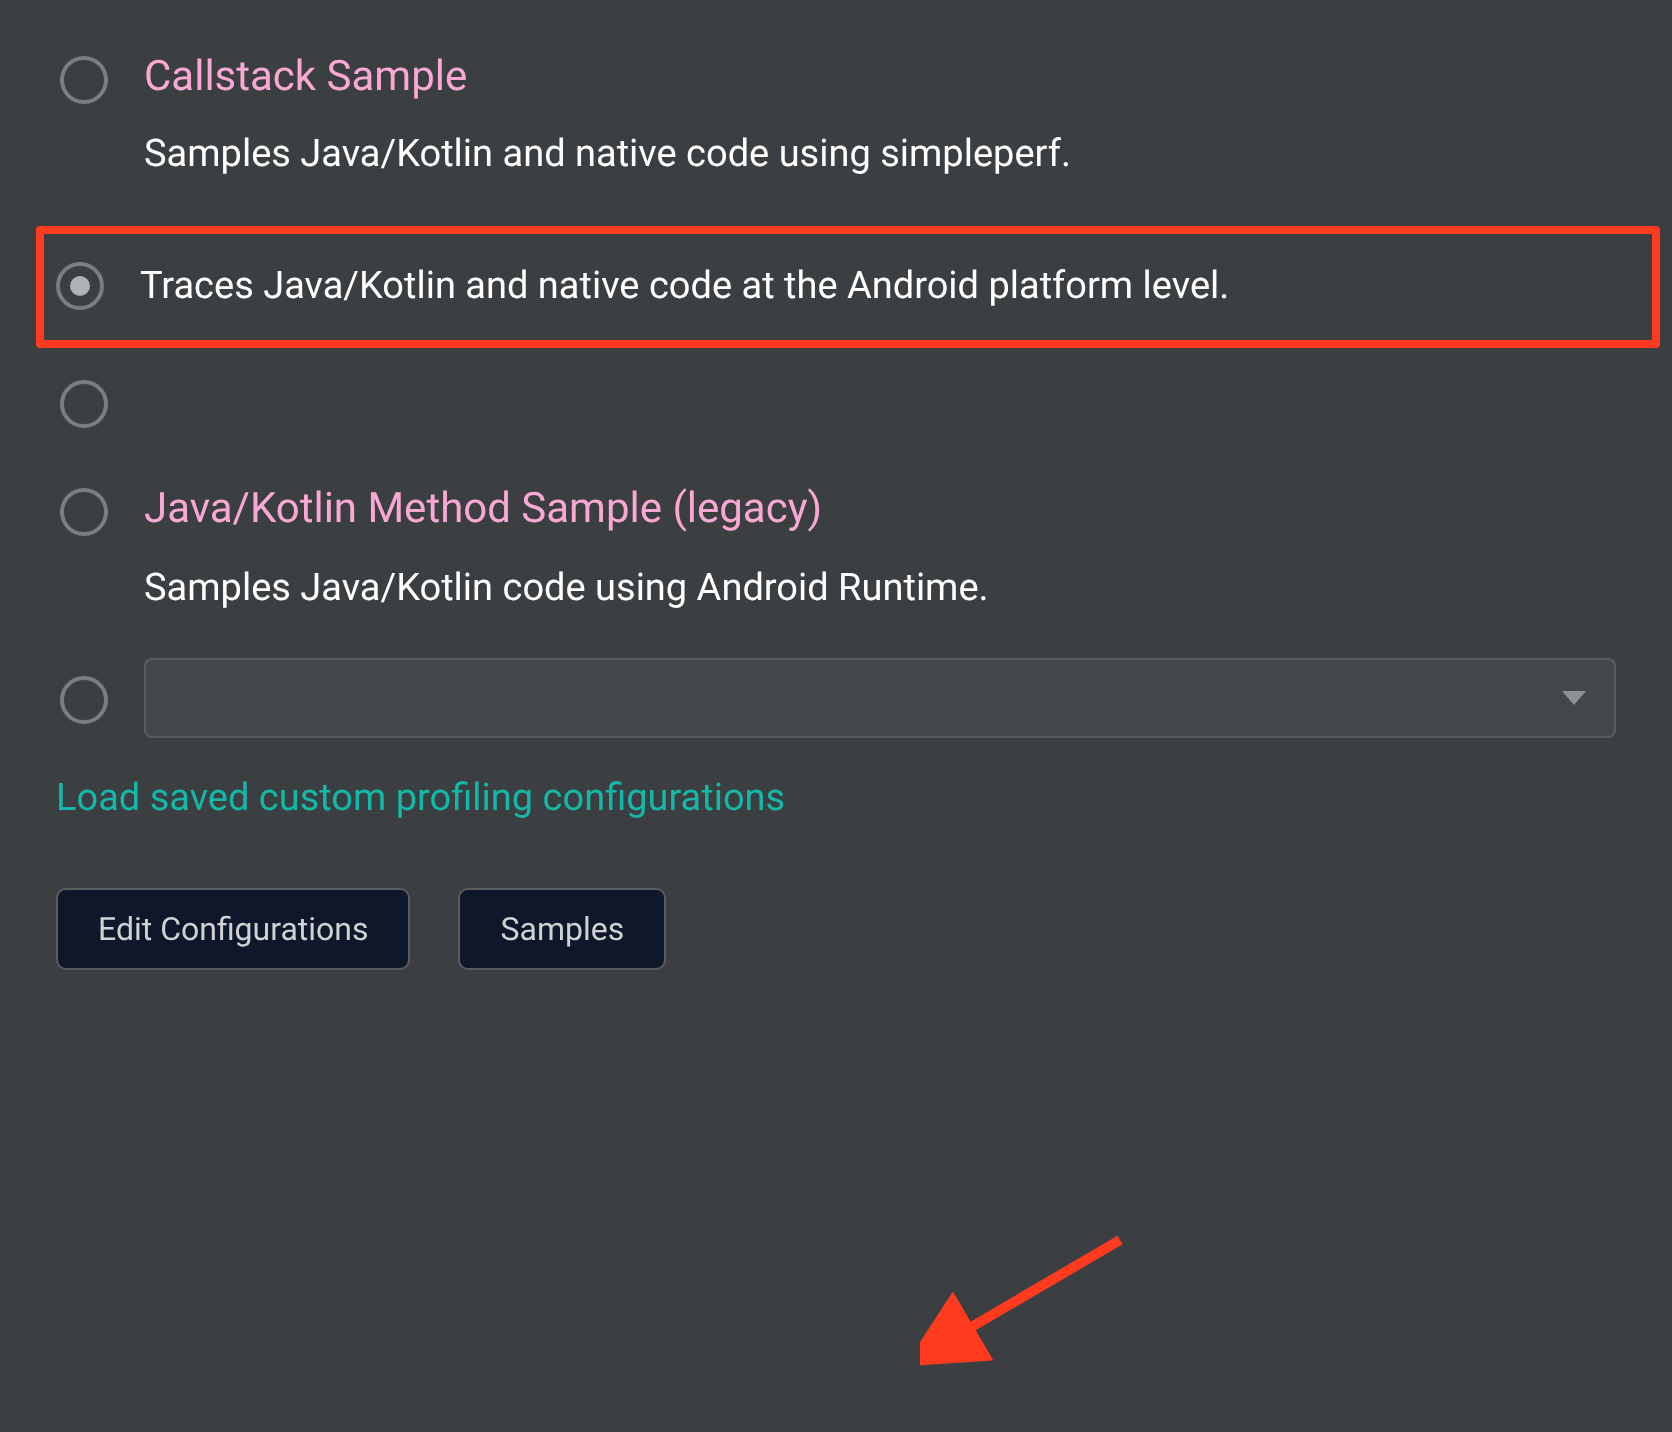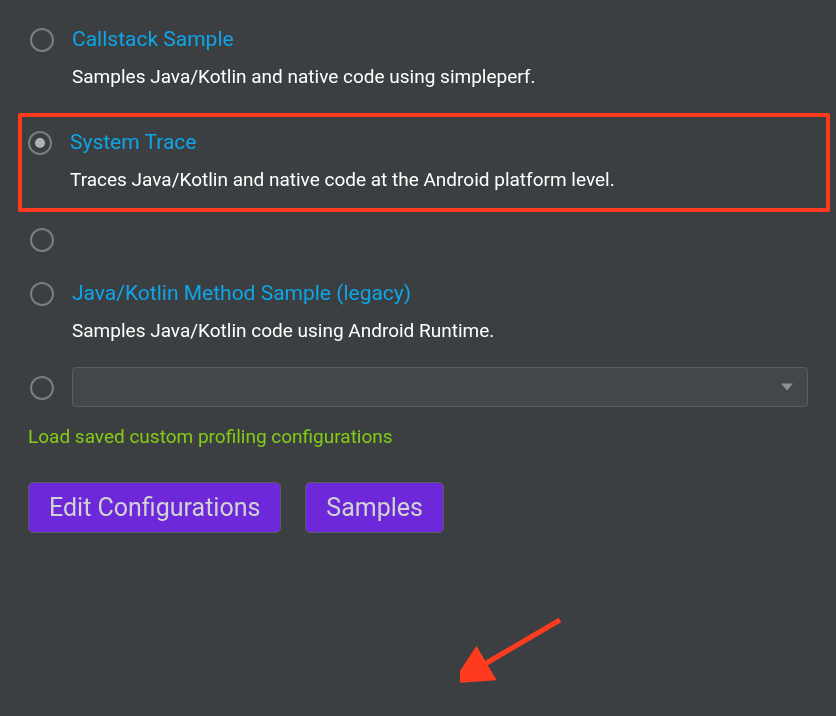--- a/index.html
+++ b/index.html
@@ -58,21 +58,21 @@
       height: 10px;
       background: #b0b3b5;
       border-radius: 50%;
       display: block;
     }
     .option-text {
       flex: 1;
     }
     .option-title {
       font-size: 21px;
-      color: #0ea5e9;
+      color: #f9a8d4;
       margin-bottom: 10px;
       line-height: 1.3;
     }
     .option-desc {
       font-size: 19px;
       color: #ffffff;
       line-height: 1.45;
       padding-right: 20px;
     }
     .dropdown-row {
@@ -99,34 +99,34 @@
       top: 50%;
       transform: translateY(-50%);
       width: 0;
       height: 0;
       border-left: 6px solid transparent;
       border-right: 6px solid transparent;
       border-top: 7px solid #8f9294;
     }
     .info-text {
       font-size: 19px;
-      color: #84cc16;
+      color: #14b8a6;
       margin-bottom: 34px;
       margin-top: 6px;
     }
     .button-row {
       display: flex;
       gap: 24px;
     }
     .btn {
-      background: #6d28d9;
+      background: #0f172a;
       border: 1px solid #5a5d5f;
       border-radius: 5px;
       color: #d0d2d4;
-      font-size: 25px;
+      font-size: 16px;
       padding: 10px 20px;
       cursor: pointer;
       font-family: inherit;
     }
     .arrow-svg {
       position: absolute;
       left: 460px;
       top: 610px;
       pointer-events: none;
     }
@@ -142,21 +142,20 @@
     <div class="option-title">Callstack Sample</div>
     <div class="option-desc">Samples Java/Kotlin and native code using simpleperf.</div>
   </div>
 </div>
 
 <div class="option-row highlighted">
   <div class="radio-wrap">
     <div class="radio selected"></div>
   </div>
   <div class="option-text">
-    <div class="option-title">System Trace</div>
     <div class="option-desc">Traces Java/Kotlin and native code at the Android platform level.</div>
   </div>
 </div>
 
 <div class="option-row">
   <div class="radio-wrap">
     <div class="radio"></div>
   </div>
 </div>
 

